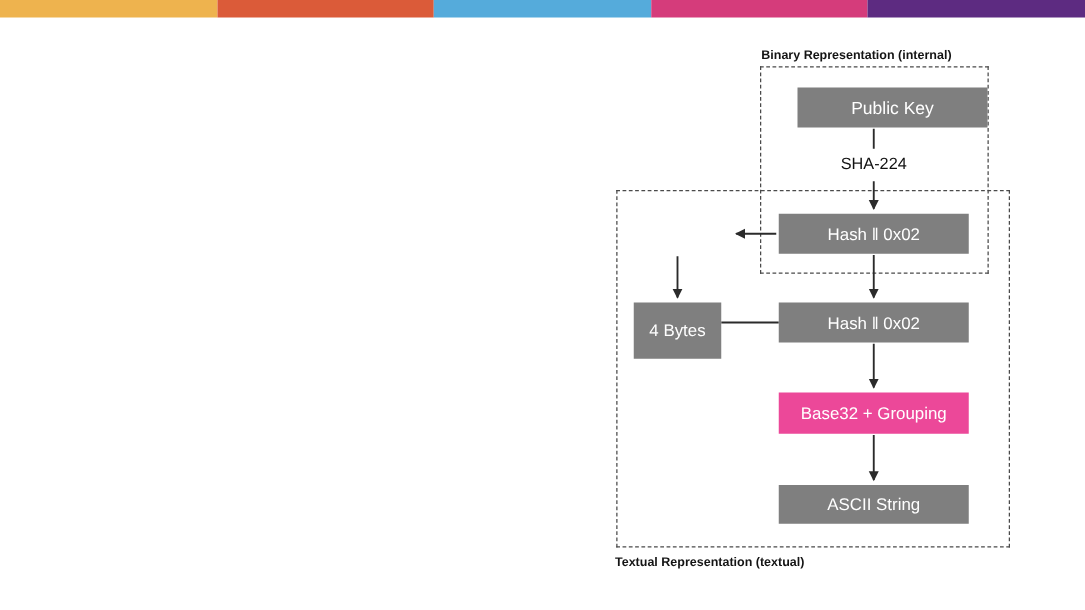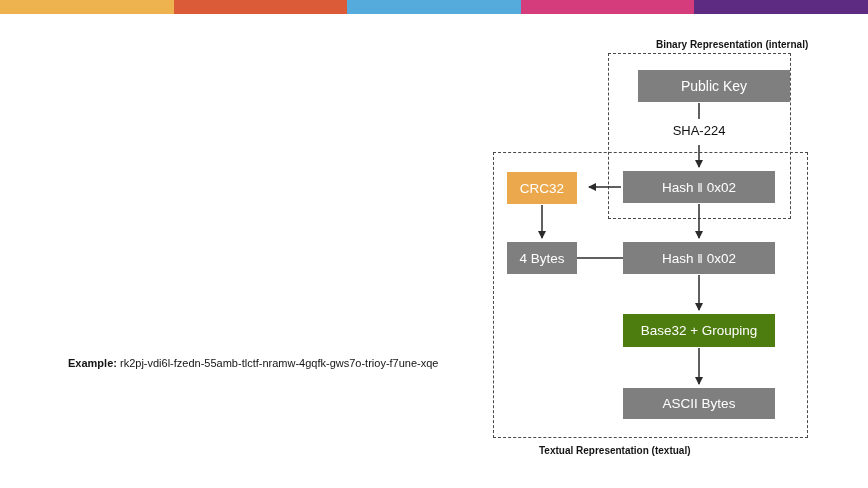--- a/index.html
+++ b/index.html
@@ -21,62 +21,58 @@
   .example {
     position:absolute; left:68px; top:357px; width:400px;
     font-size:11px; color:#141414; white-space:nowrap;
   }
   .example .lbl { font-weight:bold; }
 
   
   .region { position:absolute; border:1px dashed #4a4a4a; background:transparent; }
   .region-binary  { left:608px; top:53px;  width:181px; height:164px; }
   .region-textual { left:493px; top:152px; width:313px; height:284px; }
-  .region-label { position:absolute; font-size:10px; font-weight:bold; color:#141414; white-space:nowrap;margin-left:47px; }
+  .region-label { position:absolute; font-size:10px; font-weight:bold; color:#141414; white-space:nowrap; }
   .label-binary  { left:609px; top:39px; }
   .label-textual { left:492px; top:445px; }
   .edge-label {
     position:absolute; left:647px; top:123px; width:104px; text-align:center;
     font-size:13px; font-weight:normal; color:#111; white-space:nowrap;
   }
 
   
   .node {
     position:absolute; color:#ffffff; font-size:13.5px;
     display:flex; align-items:center; justify-content:center;
     white-space:nowrap;
   }
   .node-public-key { left:638px; top:70px;  width:152px; height:32px; font-size:14px; }
   .node-crc32      { left:507px; top:172px; width:70px;  height:32px; }
   .node-hash1      { left:623px; top:171px; width:152px; height:32px; }
-  .node-4bytes     { left:507px; top:242px; width:70px;  height:32px; }
+  .node-4bytes     { left:507px; top:242px; width:70px;  height:45px; }
   .node-hash2      { left:623px; top:242px; width:152px; height:32px; }
   .node-base32     { left:623px; top:314px; width:152px; height:33px; }
   .node-ascii      { left:623px; top:388px; width:152px; height:31px; }
 
   .connector-layer { position:absolute; left:0; top:0; width:868px; height:488px; pointer-events:none; }
 </style>
 </head>
 <body>
 
 <div class="slide">
 
   <div class="top-bar">
     <div class="seg" style="background-color: rgb(238, 179, 78);"></div>
     <div class="seg" style="background-color: rgb(219, 91, 57);"></div>
     <div class="seg" style="background-color: rgb(85, 171, 219);"></div>
     <div class="seg" style="background-color: rgb(213, 60, 123);"></div>
     <div class="seg" style="background-color: rgb(93, 43, 129);"></div>
   </div>
 
 
-  <div class="example">
-    <span class="lbl">Example:</span>
-    <span>rk2pj-vdi6l-fzedn-55amb-tlctf-nramw-4gqfk-gws7o-trioy-f7une-xqe</span>
-  </div>
 
   <div class="region region-binary"></div>
   <div class="region region-textual"></div>
   <div class="region-label label-binary">Binary Representation (internal)</div>
   <div class="region-label label-textual">Textual Representation (textual)</div>
 
   <div class="edge-label">SHA-224</div>
 
   <svg class="connector-layer" width="868" height="488" viewBox="0 0 868 488" xmlns="http://www.w3.org/2000/svg">
     <defs>
@@ -90,20 +86,19 @@
       <line x1="621" y1="187" x2="589" y2="187" marker-end="url(#ah)"></line>
       <line x1="542" y1="205" x2="542" y2="238" marker-end="url(#ah)"></line>
       <line x1="699" y1="204" x2="699" y2="238" marker-end="url(#ah)"></line>
       <line x1="577" y1="258" x2="623" y2="258"></line>
       <line x1="699" y1="275" x2="699" y2="310" marker-end="url(#ah)"></line>
       <line x1="699" y1="348" x2="699" y2="384" marker-end="url(#ah)"></line>
     </g>
   </svg>
 
   <div class="node node-public-key" style="background-color: rgb(127, 127, 127);">Public Key</div>
-  <div class="node node-crc32" style="background-color: rgb(236, 168, 76);">CRC32</div>
   <div class="node node-hash1" style="background-color: rgb(127, 127, 127);">Hash ‖ 0x02</div>
   <div class="node node-4bytes" style="background-color: rgb(127, 127, 127);">4 Bytes</div>
   <div class="node node-hash2" style="background-color: rgb(127, 127, 127);">Hash ‖ 0x02</div>
-  <div class="node node-base32" style="background-color: #4d7c0f;">Base32 + Grouping</div>
-  <div class="node node-ascii" style="background-color: rgb(127, 127, 127);">ASCII Bytes</div>
+  <div class="node node-base32" style="background-color: #ec4899;">Base32 + Grouping</div>
+  <div class="node node-ascii" style="background-color: rgb(127, 127, 127);">ASCII String</div>
 
 </div>
 
 </body></html>

